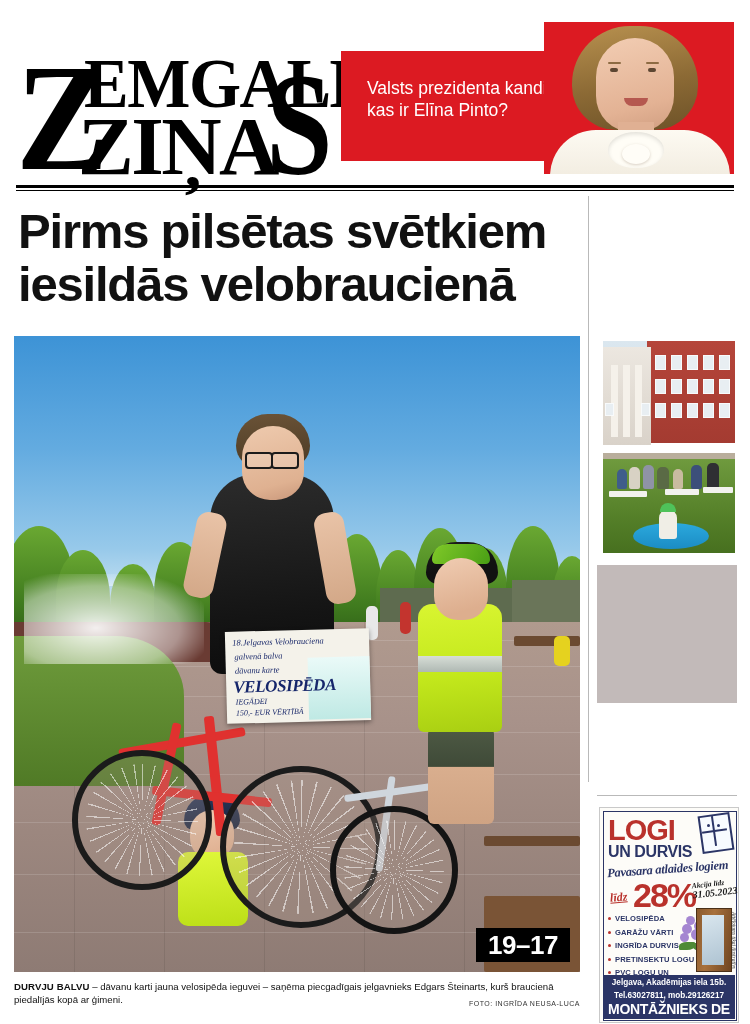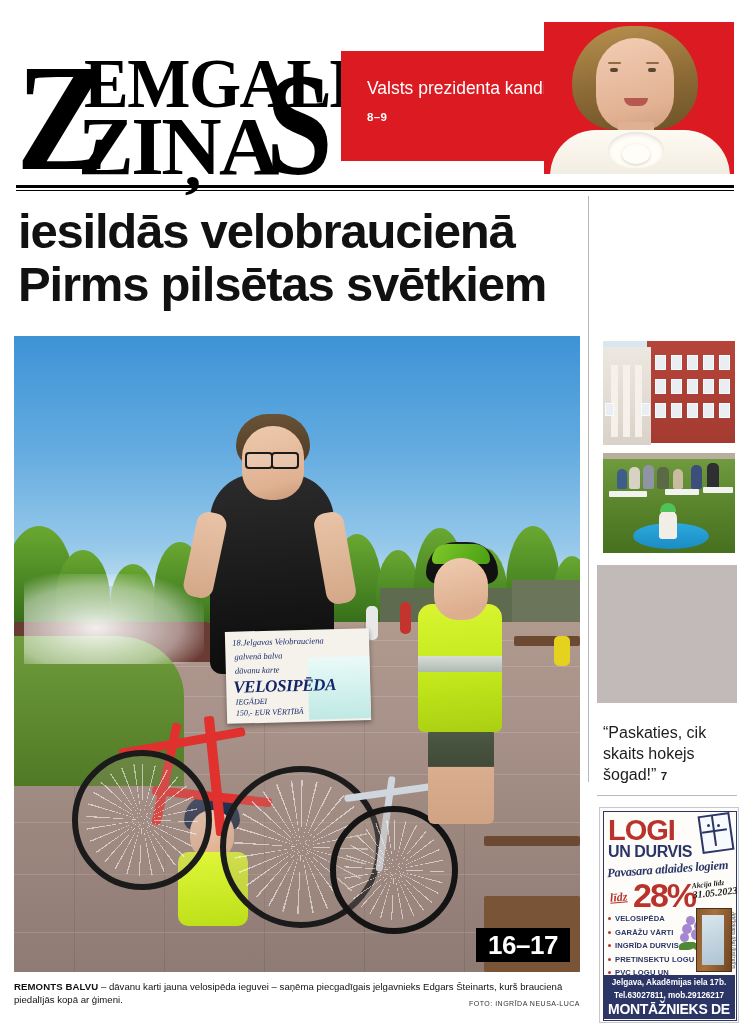--- a/index.html
+++ b/index.html
@@ -220,41 +220,41 @@
       <div class="logo-in">ZIŅA</div>
     </div>
 
     <div class="rule-top"></div>
     <div class="rule-top2"></div>
   </div>
 
   <div class="promo">
     <div class="promo-txt">
       <div>Valsts prezidenta kandidāte:</div>
-      <div class="promo-pages">8–9</div>
+      <div>kas ir Elīna Pinto?</div>
     </div>
   </div>
   <div class="promo-photo">
     <div class="pp-bg"></div>
     <div class="pp-hair"></div>
     <div class="pp-face"></div>
     <div class="pp-brow l"></div>
       <div class="pp-brow r"></div>
     <div class="pp-eye l"></div>
       <div class="pp-eye r"></div>
     <div class="pp-mouth"></div>
     <div class="pp-neck"></div>
     <div class="pp-shirt"></div>
     <div class="pp-collar"></div>
     <div class="pp-bowknot"></div>
   </div>
 
   <div class="headline">
+    <span>Pirms pilsētas svētkiem</span>
     <span>iesildās velobraucienā</span>
-    <span>Pirms pilsētas svētkiem</span>
   </div>
 
   <div class="mainphoto">
     <div class="sky"></div>
 
     <div class="treeline">
       <div class="tree" style="left:-10px;width:70px;height:120px;"></div>
       <div class="tree" style="left:42px;width:54px;height:96px;"></div>
       <div class="tree" style="left:96px;width:46px;height:82px;"></div>
       <div class="tree" style="left:140px;width:52px;height:104px;"></div>
@@ -340,24 +340,24 @@
     </div>
 
     <div class="boy-legs"></div>
     <div class="boy-vest"></div>
     <div class="vest-strip"></div>
     <div class="boy-helm"></div>
     <div class="boy-helm-g"></div>
     <div class="boy-head"></div>
   </div>
 
-  <div class="pagebadge">16–17</div>
+  <div class="pagebadge">19–17</div>
 
   <div class="caption">
-    <b>REMONTS BALVU</b><span> – dāvanu karti jauna velosipēda ieguvei – saņēma piecgadīgais jelgavnieks Edgars Šteinarts, kurš braucienā piedalījās kopā ar ģimeni.</span>
+    <b>DURVJU BALVU</b><span> – dāvanu karti jauna velosipēda ieguvei – saņēma piecgadīgais jelgavnieks Edgars Šteinarts, kurš braucienā piedalījās kopā ar ģimeni.</span>
   </div>
   <div class="credit">FOTO: INGRĪDA NEUSA-LUCA</div>
 
   <div class="vrule"></div>
 
 
   <div class="palace">
     <div class="pal-sky"></div>
     <div class="pal-red">
       <div class="win" style="left:8px;top:14px;width:9px;height:13px;"></div>
@@ -395,23 +395,20 @@
     <div class="pal-bench" style="left:6px;top:150px;width:38px;"></div>
     <div class="pal-bench" style="left:62px;top:148px;width:34px;"></div>
     <div class="pal-bench" style="left:100px;top:146px;width:30px;"></div>
     <div class="pal-blanket"></div>
     <div class="pal-person" style="position:absolute;left:56px;top:168px;width:18px;height:30px;background:#f0eee6;border-radius:9px 9px 3px 3px;"></div>
     <div class="pal-person" style="position:absolute;left:57px;top:162px;width:16px;height:9px;background:#4fc25a;border-radius:8px 8px 0 0;"></div>
   </div>
 
   <div class="greybox"></div>
 
-  <div class="side-teaser3">
-    <span>“Paskaties, cik skaits hokejs šogad!” </span><b>7</b>
-  </div>
   <div class="hrule-side"></div>
 
   <div class="advert">
     <div class="ad-inner"></div>
 
     <div class="ad-logi">LOGI</div>
     <div class="ad-durvis">UN DURVIS</div>
 
     <div class="ad-winicon">
       <div class="ad-win-body"></div>
@@ -446,19 +443,19 @@
       <div class="fl-leaf" style="left:1px;top:26px;width:16px;height:8px;"></div>
       <div class="fl-leaf" style="left:15px;top:27px;width:16px;height:8px;transform:scaleX(-1);"></div>
     </div>
 
     <div class="ad-windowpic">
       <div class="ad-wp-in"></div>
     </div>
     <div class="ad-vert">Attēlojums tikai ilustratīvs</div>
 
     <div class="ad-addr">
-      <div>Jelgava, Akadēmijas iela 17b.</div>
+      <div>Jelgava, Akadēmijas iela 15b.</div>
       <div>Tel.63027811, mob.29126217</div>
     </div>
     <div class="ad-mont">MONTĀŽNIEKS DE</div>
   </div>
 
 </div>
 
 </body></html>

